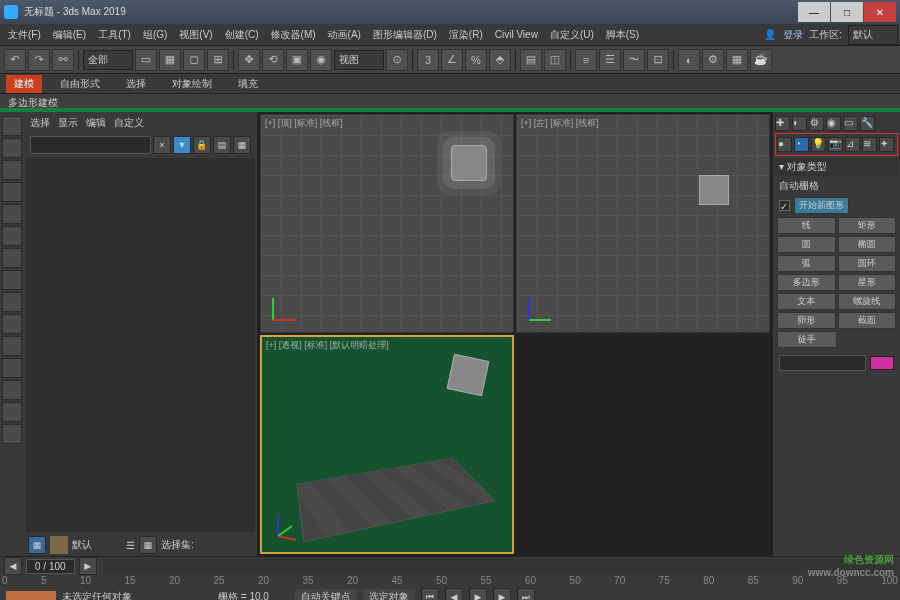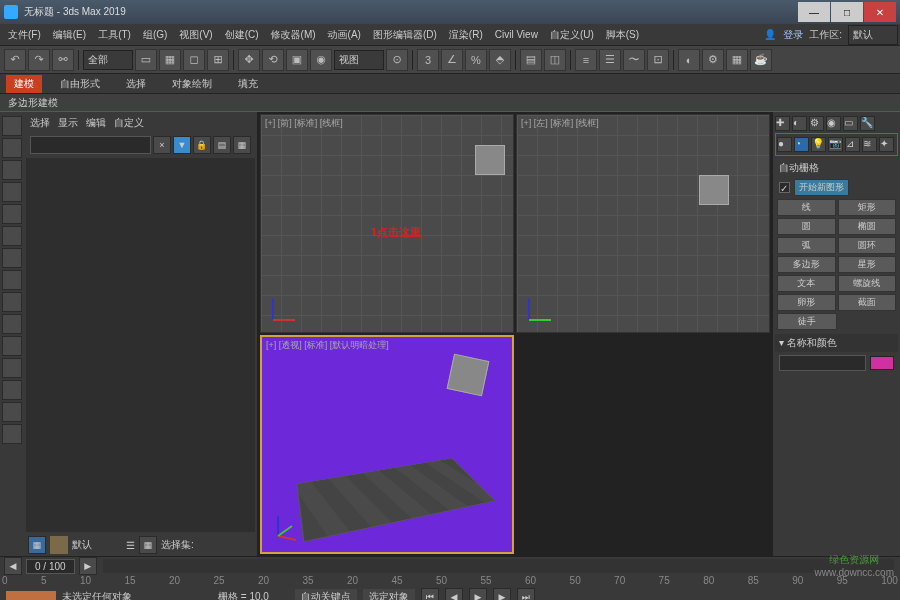--- a/index.html
+++ b/index.html
@@ -13,21 +13,21 @@
 .menuitem{padding:2px 6px;cursor:default}
 .menubar .right{margin-left:auto;display:flex;align-items:center;gap:6px}
 .login{color:#a8c8ff}
 .toolbar{height:28px;background:#444;border-bottom:1px solid #222;display:flex;align-items:center;padding:0 4px;gap:2px}
 .tbtn{width:22px;height:22px;background:#505050;border:1px solid #333;display:flex;align-items:center;justify-content:center;color:#bbb;font-size:11px}
 .tsep{width:1px;height:20px;background:#222;margin:0 2px}
 .dropdown{height:20px;background:#3a3a3a;border:1px solid #222;padding:0 4px;display:flex;align-items:center;min-width:50px}
 .ribbon{height:20px;background:#393939;display:flex;align-items:center;padding:0 6px;gap:10px;border-bottom:1px solid #222}
 .ribtab{padding:2px 8px;font-size:10px}
 .ribtab.active{background:#c84020;color:#fff}
-.crumb{height:18px;padding:2px 8px;border-bottom:1px solid #15803d;background:#3f3f3f}
+.crumb{height:18px;padding:2px 8px;border-bottom:4px solid #15803d;background:#3f3f3f}
 .main{display:flex;height:444px}
 .lefticons{width:24px;background:#393939;display:flex;flex-direction:column;gap:2px;padding-top:4px;align-items:center}
 .licon{width:20px;height:20px;background:#4a4a4a;border:1px solid #2a2a2a}
 .leftpanel{width:234px;background:#393939;border-right:1px solid #222;display:flex;flex-direction:column}
 .lptabs{display:flex;gap:8px;padding:4px 6px}
 .lpsearch{display:flex;padding:2px 6px;gap:2px;align-items:center}
 .lpsearch input{flex:1;background:#2a2a2a;border:1px solid #555;height:18px;color:#ccc;padding:0 4px;min-width:0;width:100%}
 .sicon{width:18px;height:18px;background:#4a4a4a;border:1px solid #2a2a2a;display:flex;align-items:center;justify-content:center;font-size:9px}
 .lphdr{display:flex;padding:2px 6px;gap:6px;align-items:center}
 .bluedot{width:12px;height:12px;background:#3a8acc;border-radius:50%}
@@ -37,42 +37,42 @@
 .viewgrid{flex:1;display:grid;grid-template:1fr 1fr/1fr 1fr;gap:2px;background:#222;padding:2px;position:relative}
 .vp{background:#4a4a4a;position:relative;border:1px solid #333;background-image:linear-gradient(#555 1px,transparent 1px),linear-gradient(90deg,#555 1px,transparent 1px);background-size:20px 20px}
 .vp.active{border:2px solid #d4a040}
 .vplabel{position:absolute;top:2px;left:4px;font-size:9px;color:#aaa}
 .vpgizmo{position:absolute;bottom:8px;left:8px;width:30px;height:30px}
 .vpbox{position:absolute;width:36px;height:36px;background:#888;border:1px solid #aaa}
 .vp1 .vpbox{top:30px;left:190px;border-radius:4px;box-shadow:0 0 0 8px rgba(140,140,140,.3),0 0 0 14px rgba(140,140,140,.15)}
 .vp2 .vpbox{top:30px;right:8px;width:30px;height:30px}
 .vp3 .vpbox{top:60px;right:40px;width:30px;height:30px}
 .vp4 .vpbox{top:20px;right:26px;width:36px;height:36px;transform:rotate(12deg)}
-.vp4{background:#6d28d9;background-image:none}
+.vp4{background:#14532d;background-image:none}
 .persp{position:absolute;left:40px;top:110px;width:180px;height:90px;background:repeating-linear-gradient(75deg,#444 0 18px,#4a4a4a 18px 36px);transform:perspective(300px) rotateX(55deg) rotateZ(-18deg);border:1px solid #555}
 .rightpanel{width:128px;background:#393939;border-left:1px solid #222;display:flex;flex-direction:column;padding:2px;overflow:hidden}
 .rprow{display:flex;gap:2px;padding:2px 0}
 .ricon{width:15px;height:15px;background:#4a4a4a;border:1px solid #2a2a2a;flex-shrink:0}
 .redbox{border:1px solid #e03030;padding:1px}
 .rpdrop{height:18px;background:#2a2a2a;border:1px solid #555;margin:2px 0;display:flex;align-items:center;padding:0 4px}
 .rollout{margin-top:2px}
 .rolhead{background:#333;padding:2px 4px;font-size:10px}
 .rolbody{padding:2px;display:flex;flex-direction:column;gap:2px}
 .chkrow{display:flex;align-items:center;gap:4px;padding:1px 2px;font-size:9px}
 .chkrow .cb{width:11px;height:11px;background:#2a2a2a;border:1px solid #666}
 .chkrow .btn{background:#5a5a5a;border:1px solid #333;padding:1px 4px;font-size:9px}
 .btnrow{display:flex;gap:2px}
 .rpbtn{flex:1;background:#5a5a5a;border:1px solid #333;text-align:center;padding:1px 0;font-size:9px}
 .colorbox{width:24px;height:14px;background:#d030a0;border:1px solid #222;margin-left:auto}
 .bottom{height:48px;background:#393939;border-top:1px solid #222;display:flex;flex-direction:column}
 .tslider{height:14px;position:relative;background:#333;margin:2px}
 .tticks{display:flex;justify-content:space-between;padding:0 2px;font-size:8px;color:#888}
 .status{display:flex;align-items:center;gap:6px;padding:2px 6px;font-size:9px}
 .annot{position:absolute;color:#e02020;font-size:11px;font-weight:bold;pointer-events:none}
-.watermark{position:absolute;right:6px;bottom:22px;text-align:center;color:#4a9a3a;font-size:14px;font-weight:normal;pointer-events:none}
+.watermark{position:absolute;right:6px;bottom:22px;text-align:right;color:#4a9a3a;font-size:14px;font-weight:bold;pointer-events:none}
 .watermark .sub{color:#888;font-size:10px}
 svg.giz{width:100%;height:100%}
 </style>
 </head>
 <body>
 
 <div class="titlebar">
   <div class="icon3d"></div>
   <span>无标题 - 3ds Max 2019</span>
   <div class="winbtns">
@@ -189,28 +189,27 @@
       <div class="sicon" style="background:#3a6a9a">▦</div>
       <div class="cswatch"></div>
       <span>默认</span>
       <span style="margin-left:30px">☰</span>
       <div class="sicon">▦</div>
       <span>选择集:</span>
     </div>
   </div>
 
   <div class="viewgrid">
-    <div class="vp vp2">
-      <div class="vplabel">[+] [前] [标准] [线框]</div>
+    <div class="vp vp1">
+      <div class="vplabel">[+] [顶] [标准] [线框]</div>
       <div class="vpbox"></div>
       <div class="vpgizmo"><svg class="giz">
-            <line x1="4" y1="26" x2="4" y2="4" stroke="#33c" stroke-width="2"></line>
+            <line x1="4" y1="26" x2="4" y2="4" stroke="#3c3" stroke-width="2"></line>
             <line x1="4" y1="26" x2="26" y2="26" stroke="#c33" stroke-width="2"></line>
           </svg></div>
-      <div class="annot" style="top:110px;left:110px">1点击这里</div>
     </div>
     <div class="vp vp3">
       <div class="vplabel">[+] [左] [标准] [线框]</div>
       <div class="vpbox"></div>
       <div class="vpgizmo"><svg class="giz">
             <line x1="4" y1="26" x2="4" y2="4" stroke="#33c" stroke-width="2"></line>
             <line x1="4" y1="26" x2="26" y2="26" stroke="#3c3" stroke-width="2"></line>
           </svg></div>
     </div>
     <div class="vp vp4 active">
@@ -247,20 +246,21 @@
         <div class="ricon" style="background:#2a6aaa">◔</div>
         <div class="ricon">💡</div>
         <div class="ricon">📷</div>
         <div class="ricon">⊿</div>
         <div class="ricon">≋</div>
         <div class="ricon">✦</div>
       </div>
     </div>
 
     <div class="rollout">
+      <div class="rolhead">▾ 对象类型</div>
       <div class="rolbody">
         <div class="chkrow">
             <span>自动栅格</span>
           </div>
         <div class="chkrow">
             <div class="cb">✓</div>
             <span class="btn" style="background:#3a7a9a">开始新图形</span>
           </div>
         <div class="btnrow">
             <div class="rpbtn">线</div>
@@ -286,21 +286,20 @@
             <div class="rpbtn">卵形</div>
             <div class="rpbtn">截面</div>
           </div>
         <div class="btnrow">
             <div class="rpbtn">徒手</div>
             <div style="flex:1"></div>
           </div>
       </div>
     </div>
     <div class="rollout">
-      <div class="rolhead">▾ 名称和颜色</div>
       <div class="rolbody">
         <div class="chkrow">
             <input style="flex: 1 1 0%; background: rgb(42, 42, 42); border: 1px solid rgb(85, 85, 85); height: 16px; min-width: 0px; width: 100%;">
             <div class="colorbox"></div>
           </div>
       </div>
     </div>
     <div style="flex:1"></div>
   </div>
 </div>

